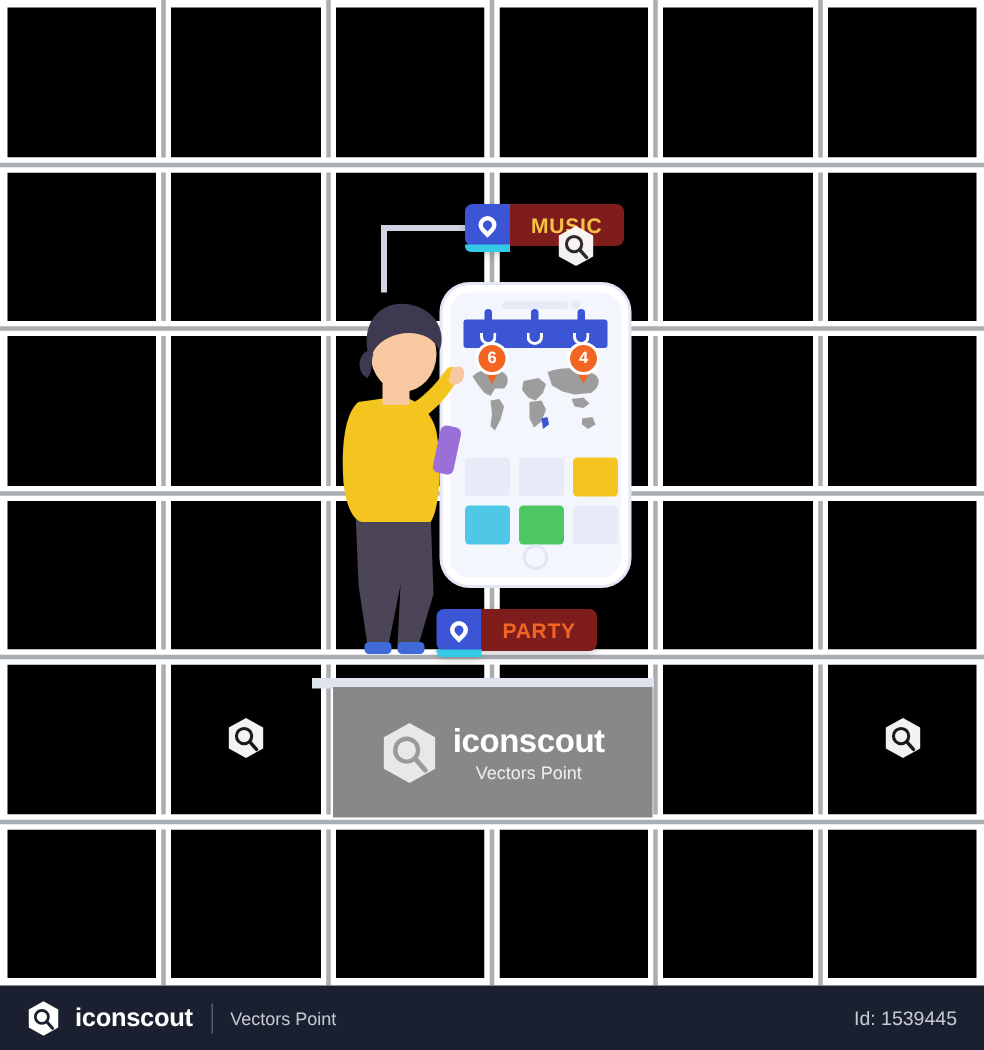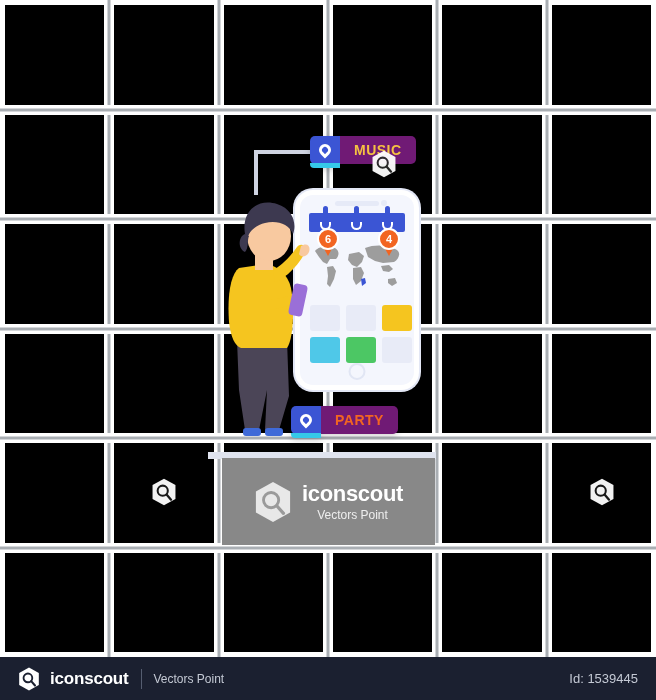--- a/index.html
+++ b/index.html
@@ -168,21 +168,21 @@
     background:#35c9e8;
     border-radius:0 0 0 4px;
   }
   .maplabel .pinglyph {
     width:12px; height:12px;
     border-radius:50% 50% 50% 0;
     transform:rotate(-45deg);
     border:3px solid #ffffff;
   }
   .maplabel .txt {
-    background:#701a75;
+    background:#7f1d1d;
     border-radius:0 5px 5px 0;
     padding:0 14px;
     display:flex; align-items:center;
     font-size:14px; font-weight:bold;
     letter-spacing:.5px;
   }
 
   
   .person { position:absolute; left:215px; top:190px; width:100px; height:270px; }
 

